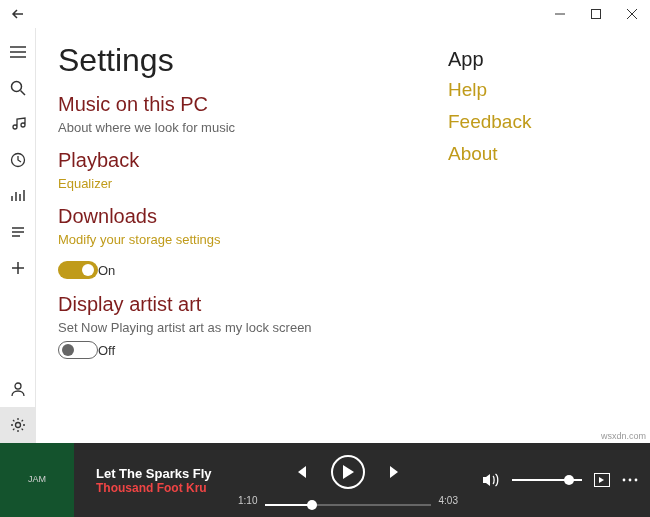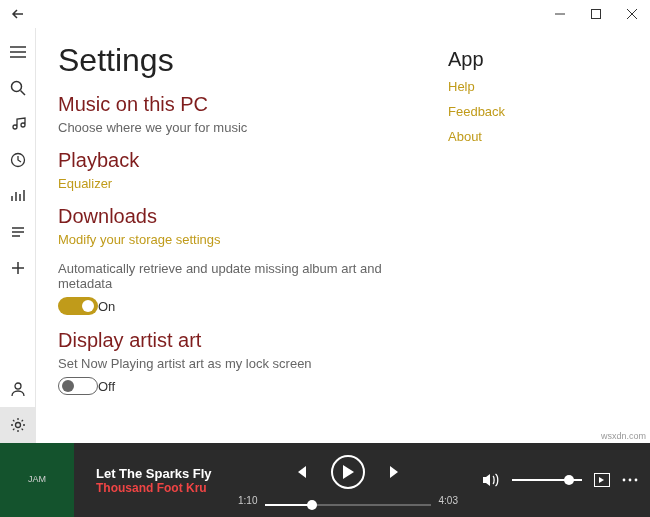--- a/index.html
+++ b/index.html
@@ -14,21 +14,21 @@
   .sidebar .item.active { background: #e6e6e6; }
   .sidebar .bottom { margin-top: auto; margin-bottom: 74px; }
   .content { flex: 1; display: flex; padding: 14px 22px 0 22px; overflow: hidden; }
   .col-left { flex: 1; padding-right: 20px; }
   .col-right { width: 180px; }
   .page-title { font-size: 32px; font-weight: 300; color: #222; margin-bottom: 14px; }
   .section-title { font-size: 20px; font-weight: 400; color: #7f1d1d; margin-top: 6px; }
   .section-sub { font-size: 13px; color: #666; margin-top: 4px; margin-bottom: 14px; }
   .link { font-size: 13px; color: #c09b1a; margin-top: 4px; margin-bottom: 14px; display: block; }
   .app-title { font-size: 20px; font-weight: 400; color: #222; margin-top: 6px; margin-bottom: 8px; }
-  .app-link { font-size: 13px; color: #c09b1a; display: block; margin-bottom: 10px; }
+  .app-link { font-size: 19px; color: #c09b1a; display: block; margin-bottom: 10px; }
   .toggle-row { display: flex; align-items: center; margin-top: 6px; margin-bottom: 14px; }
   .toggle { width: 40px; height: 18px; border-radius: 9px; background: #c09b1a; position: relative; }
   .toggle.off { background: #fff; border: 1px solid #666; }
   .toggle .knob { width: 12px; height: 12px; border-radius: 50%; background: #fff; position: absolute; top: 3px; right: 4px; }
   .toggle.off .knob { background: #666; left: 3px; right: auto; top: 2px; }
   .toggle-label { font-size: 13px; color: #333; }
   .player { position: absolute; left: 0; right: 0; bottom: 0; height: 74px; background: #2b2b2b; color: #fff; display: flex; align-items: center; }
   .album-art { width: 74px; height: 74px; background: #14532d; display: flex; align-items: center; justify-content: center; font-size: 9px; color: #d0d0d0; text-align: center; line-height: 1.1; }
   .track-info { width: 140px; padding-left: 22px; overflow: hidden; }
   .track-title { font-size: 13px; font-weight: 600; white-space: nowrap; overflow: hidden; text-overflow: clip; }
@@ -128,29 +128,28 @@
           </svg>
       </div>
     </div>
   </div>
 
   <div class="content">
     <div class="col-left">
       <div class="page-title">Settings</div>
 
       <div class="section-title">Music on this PC</div>
-      <div class="section-sub">Choose where we your for music</div>
+      <div class="section-sub">About where we look for music</div>
 
       <div class="section-title">Playback</div>
       <a class="link">Equalizer</a>
 
       <div class="section-title">Downloads</div>
       <a class="link">Modify your storage settings</a>
 
-      <div class="section-sub" style="margin-bottom:4px">Automatically retrieve and update missing album art and metadata</div>
       <div class="toggle-row">
         <div class="toggle">
             <div class="knob"></div>
           </div>
         <span class="toggle-label">On</span>
       </div>
 
       <div class="section-title">Display artist art</div>
       <div class="section-sub" style="margin-bottom:4px">Set Now Playing artist art as my lock screen</div>
       <div class="toggle-row">

